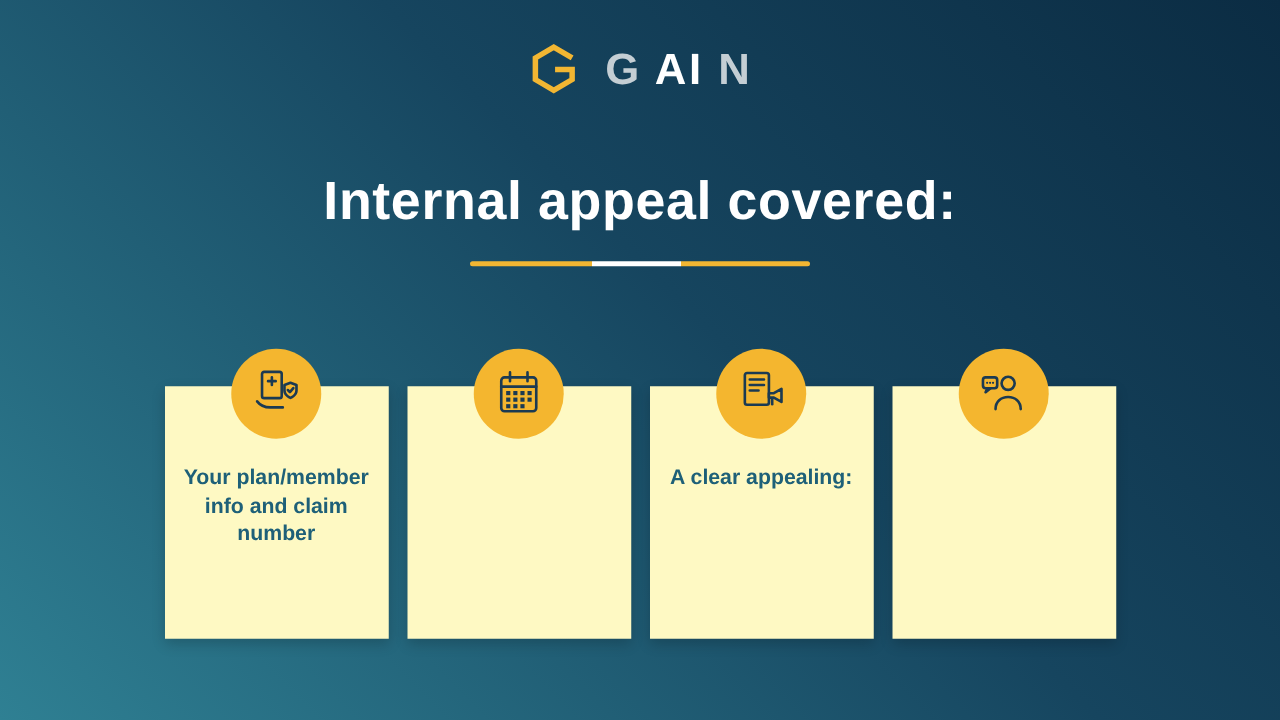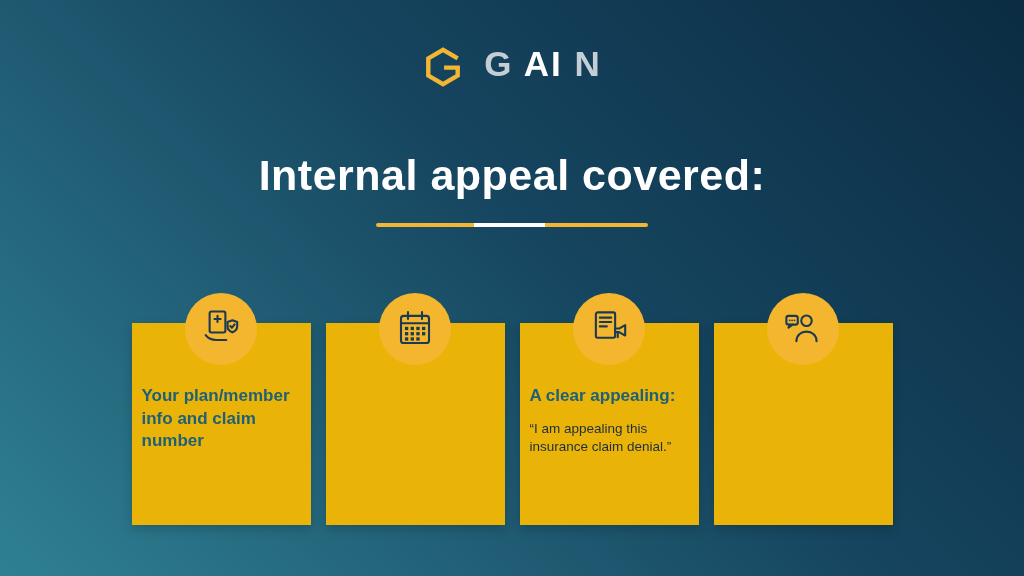--- a/index.html
+++ b/index.html
@@ -7,21 +7,21 @@
     width: 1024px; height: 576px; overflow: hidden;
     font-family: "Liberation Sans", sans-serif;
     background: linear-gradient(45deg, #2f8093 0%, #16455f 55%, #0b2c43 100%);
   }
   .stage {
     position: relative; width: 1024px; height: 576px;
     display: flex; flex-direction: column; align-items: center;
   }
   
   .logo {
-    margin-top: 46px; display: flex; gap: 20px;
+    margin-top: 32px; display: flex; align-items: center; gap: 20px;
     height: 46px;
   }
   .logo svg { display: block; }
   .logo-text {
     font-size: 35px; font-weight: 600; letter-spacing: 2px; line-height: 1;
   }
   .logo-text .muted  { color: #c4ced4; }
   .logo-text .bright { color: #ffffff; }
   
   .page-title {
@@ -36,22 +36,23 @@
       #ffffff 36%, #ffffff 62%,
       #f2b632 62%, #f2b632 100%);
   }
   
   .cards {
     margin-top: 96px;
     display: flex; gap: 15px; justify-content: center;
   }
   .card {
     position: relative; width: 179px; height: 202px;
-    background: #eab308; box-shadow: 0 4px 10px rgba(0,0,0,0.18);
+    background: #fef9c3; box-shadow: 0 4px 10px rgba(0,0,0,0.18);
     box-sizing: border-box; padding: 56px 10px 12px 10px;
+    text-align: center;
   }
   .icon-circle {
     position: absolute; top: -30px; left: 50%; transform: translateX(-50%);
     width: 72px; height: 72px; border-radius: 50%;
     background: #f4b62f; display: flex; align-items: center; justify-content: center;
   }
   .icon-circle svg { width: 42px; height: 42px; display: block; }
   .card-title {
     margin: 6px 0 0 0; color: #1e6078;
     font-size: 17px; font-weight: 700; line-height: 1.32;
@@ -125,21 +126,20 @@
     <section class="card">
       <div class="icon-circle">
         <svg viewBox="0 0 48 48" fill="none" stroke="#1B3A52" stroke-width="2.4" stroke-linecap="round" stroke-linejoin="round">
           <rect x="9" y="5" width="22" height="29" rx="2"></rect>
           <path d="M13.5 11h13M13.5 16h13M13.5 21h8"></path>
           <path d="M31 23.5h4.5l7-4v12l-7-4H31z" fill="#F4B62F"></path>
           <path d="M34 28.5v5"></path>
         </svg>
       </div>
       <h2 class="card-title">A clear appealing:</h2>
-      <p class="card-sub">“I am appealing this insurance claim denial.”</p>
     </section>
 
     <section class="card">
       <div class="icon-circle">
         <svg viewBox="0 0 48 48" fill="none" stroke="#1B3A52" stroke-width="2.4" stroke-linecap="round" stroke-linejoin="round">
           <circle cx="28" cy="14.5" r="6"></circle>
           <path d="M16.5 38c0-6.9 5-11 11.5-11s11.5 4.1 11.5 11"></path>
           <rect x="5" y="9" width="13" height="10" rx="2.5" fill="#F4B62F"></rect>
           <path d="M9 19l-1.6 3.6 4.6-3.6"></path>
           <g fill="#1B3A52" stroke="none">

